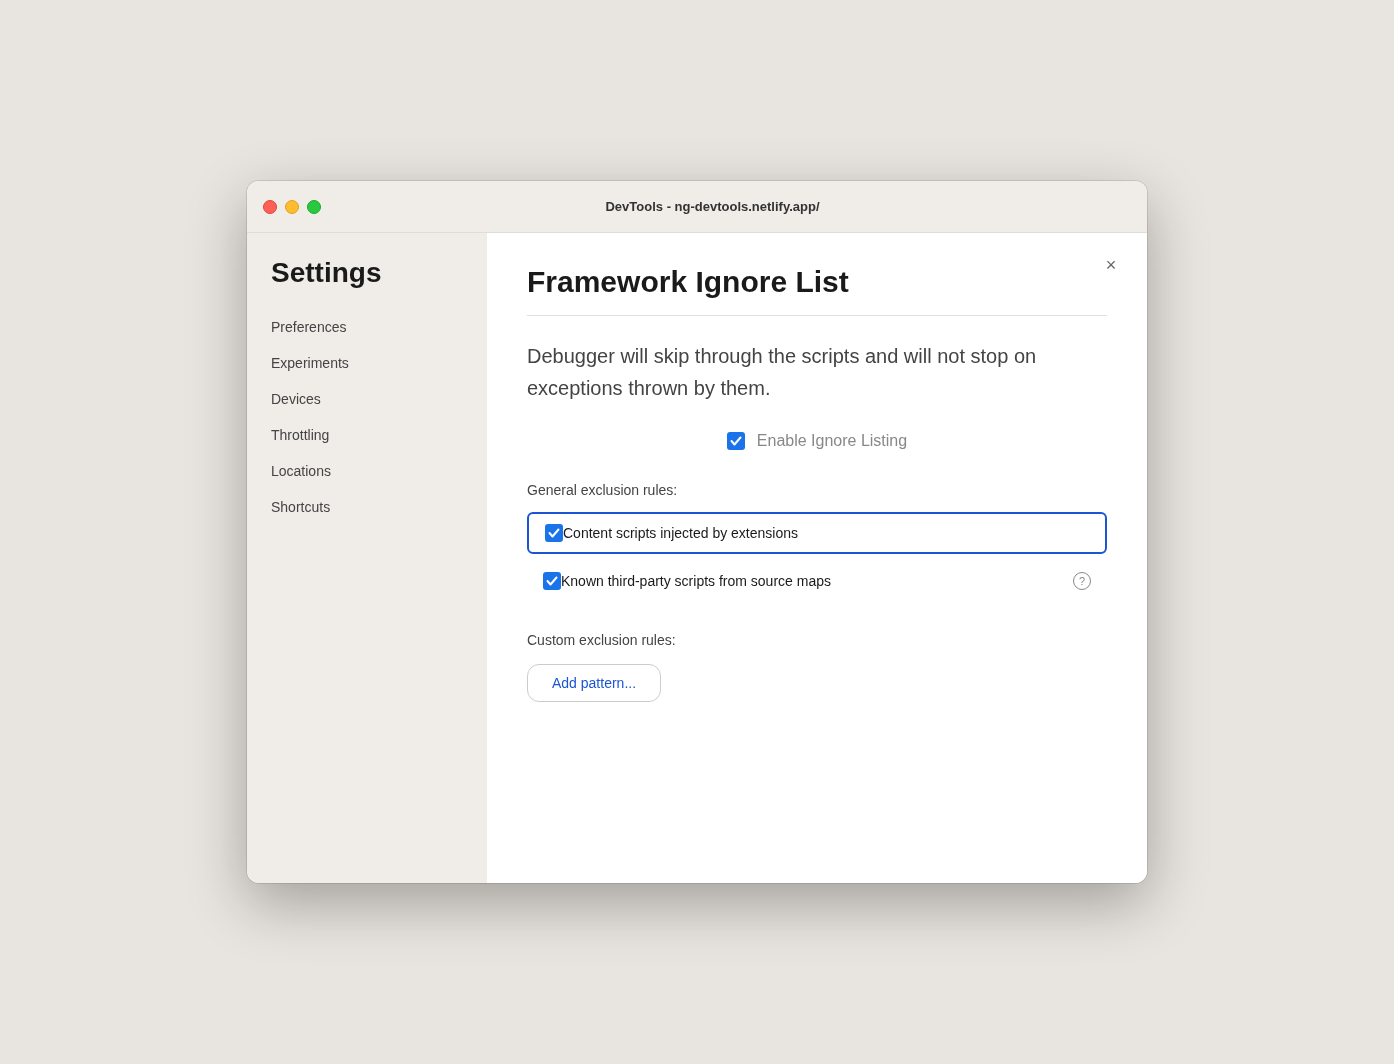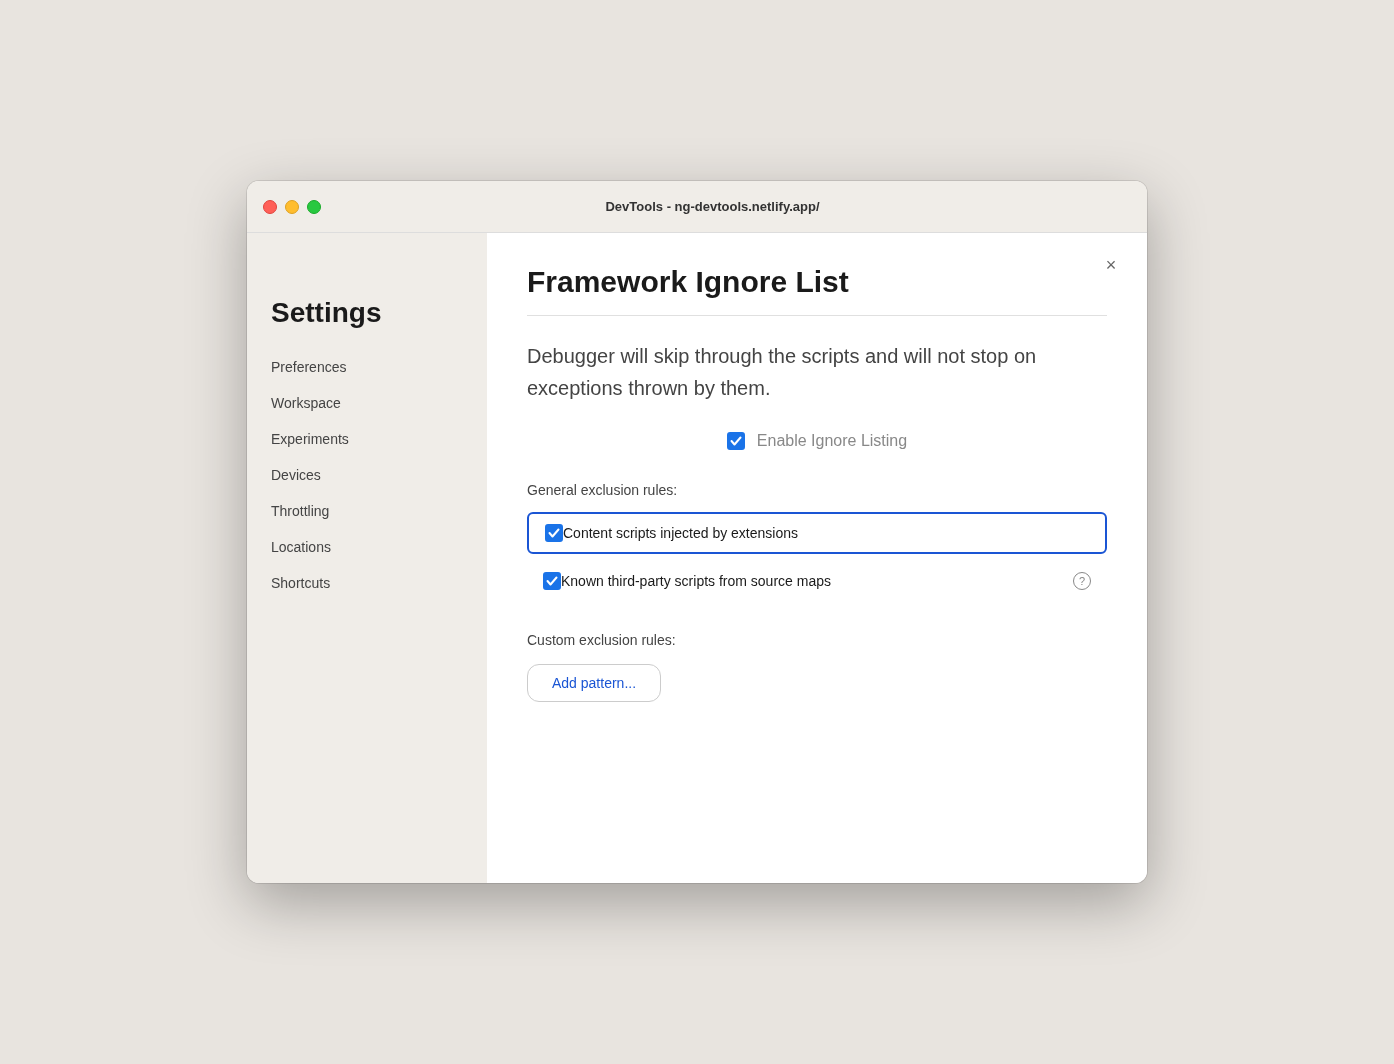--- a/index.html
+++ b/index.html
@@ -67,21 +67,20 @@
       background: #f0ede8;
       padding: 24px 0;
       flex-shrink: 0;
     }
 
     .sidebar-heading {
       font-size: 28px;
       font-weight: 700;
       color: #1a1a1a;
       padding: 0 13px 20px 24px;
-      margin-top: 40px;
     }
 
     .sidebar-item {
       padding: 10px 24px;
       font-size: 14px;
       color: #444;
       cursor: pointer;
       border-radius: 0;
       transition: background 0.1s;
     }
@@ -257,21 +256,20 @@
       <div class="traffic-light traffic-light-maximize" title="Maximize"></div>
     </div>
     <span class="titlebar-title">DevTools - ng-devtools.netlify.app/</span>
   </div>
 
   <div class="content-area">
 
     <div class="sidebar">
       <div class="sidebar-heading">Settings</div>
       <div class="sidebar-item">Preferences</div>
-      <div class="sidebar-item">Workspace</div>
       <div class="sidebar-item">Experiments</div>
       <div class="sidebar-item">Devices</div>
       <div class="sidebar-item">Throttling</div>
       <div class="sidebar-item">Locations</div>
       <div class="sidebar-item">Shortcuts</div>
     </div>
 
     <div class="main-content">
 
       <button class="close-button">×</button>

